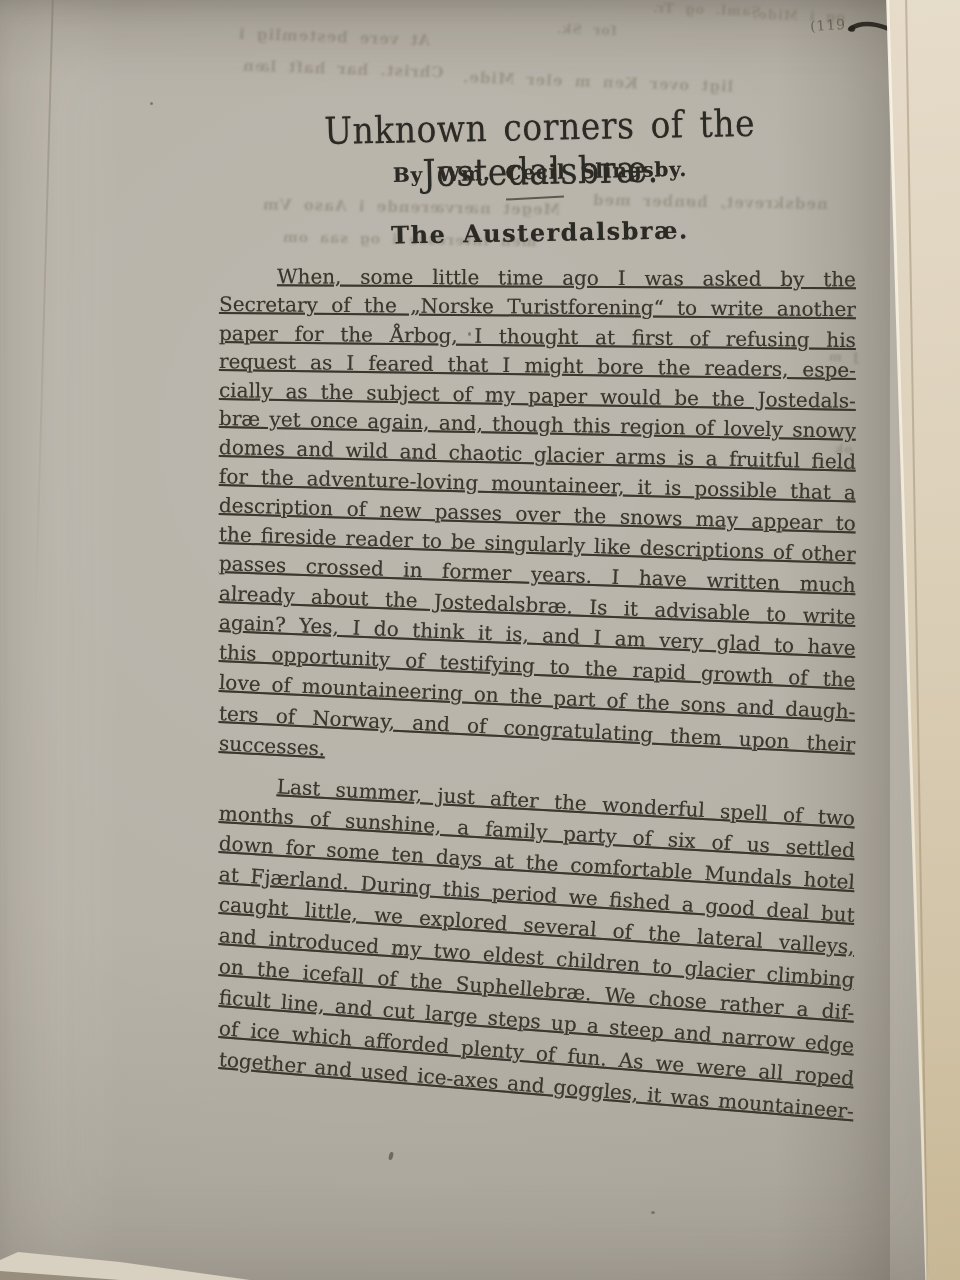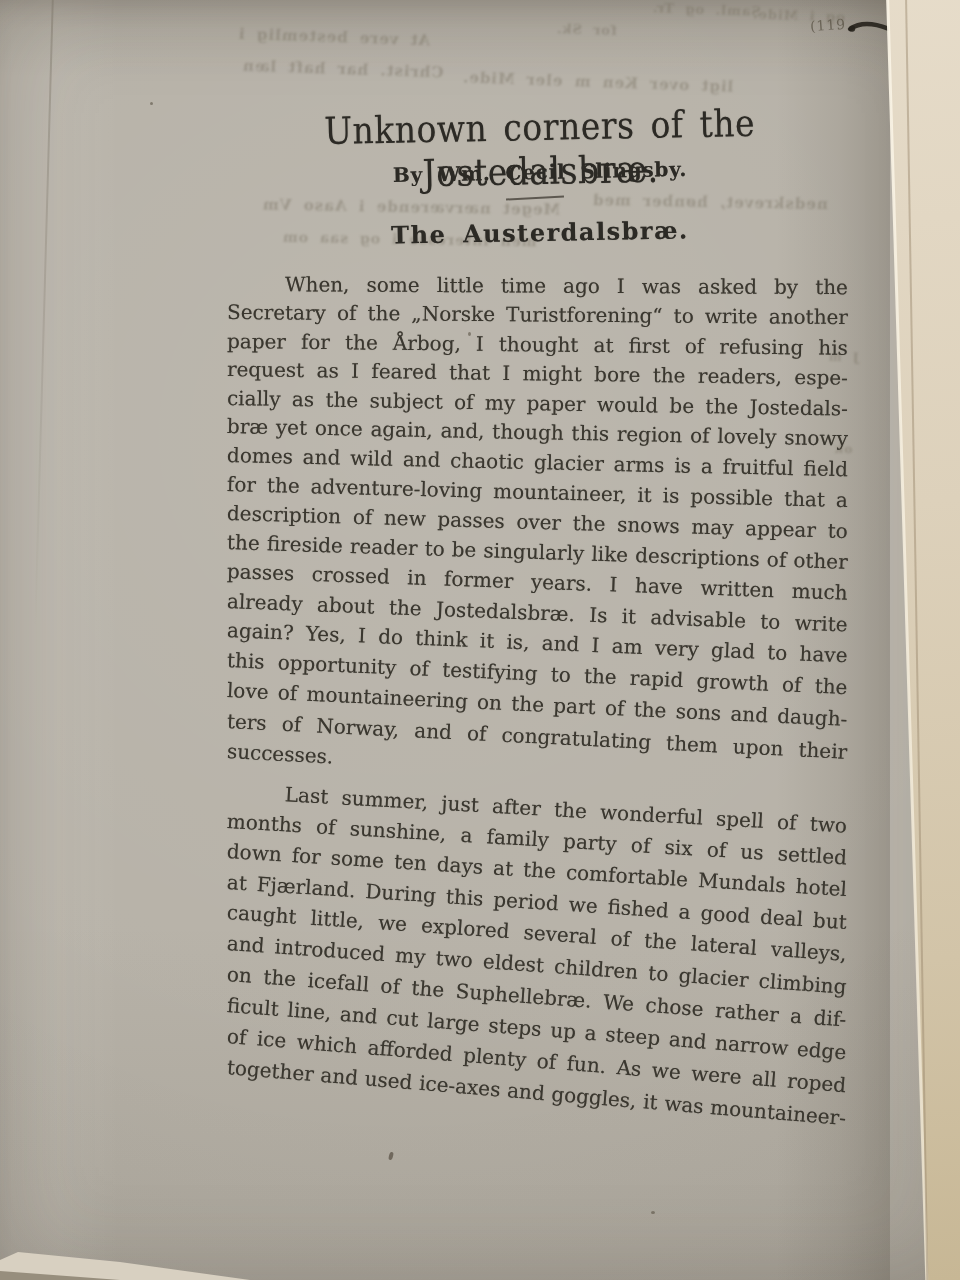--- a/index.html
+++ b/index.html
@@ -45,21 +45,21 @@
   .byline{position:absolute;left:218px;top:160px;width:644px;text-align:center;
     font-weight:bold;font-size:20px;color:var(--ink-dark,#2c2a25);letter-spacing:.8px;word-spacing:7px;
     transform:rotate(-1.2deg);text-shadow:0 0 .6px rgba(44,42,37,.5);}
   .divider{position:absolute;left:506px;top:197px;width:58px;height:0;
     border-top:2px solid rgba(62,58,50,.75);transform:rotate(-3deg);}
   .section-heading{position:absolute;left:218px;top:218px;width:644px;text-align:center;
     font-weight:bold;font-size:24px;color:var(--ink-dark,#2c2a25);letter-spacing:1.5px;word-spacing:7px;
     transform:rotate(-1deg);text-shadow:0 0 .7px rgba(44,42,37,.5);}
   .bodytext{position:absolute;left:219px;top:262px;width:637px;
     font-size:20px;color:var(--ink,#3a372f);text-shadow:0 0 .7px rgba(58,55,47,.55);}
-  .para{margin:8px;}
+  .para{margin:0;text-decoration:underline;}
   .para + .para{margin-top:10px;}
   .line{text-align:justify;text-align-last:justify;transform-origin:0 50%;white-space:normal;}
   .line.indent{padding-left:58px;}
   .line.short-last{text-align-last:left;}
   
   .pagenum{position:absolute;left:810px;top:17px;font-size:14px;
     color:rgba(92,86,73,.8);transform:rotate(-4deg);letter-spacing:1px;}
   .pen-mark{position:absolute;left:847px;top:19px;transform:rotate(4deg);}
   
   .speck{position:absolute;border-radius:50%;background:rgba(82,74,60,.55);}

